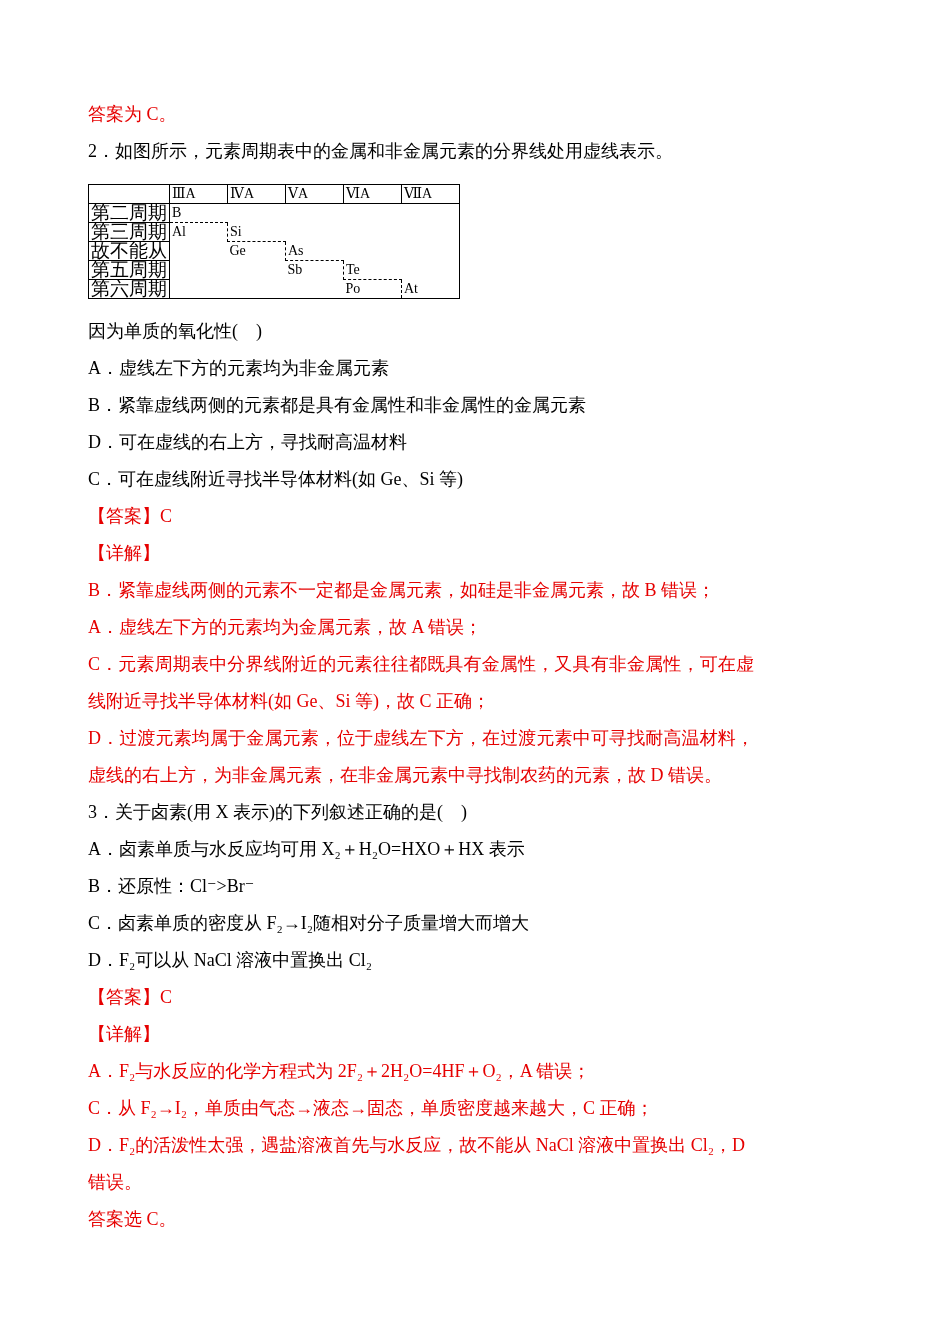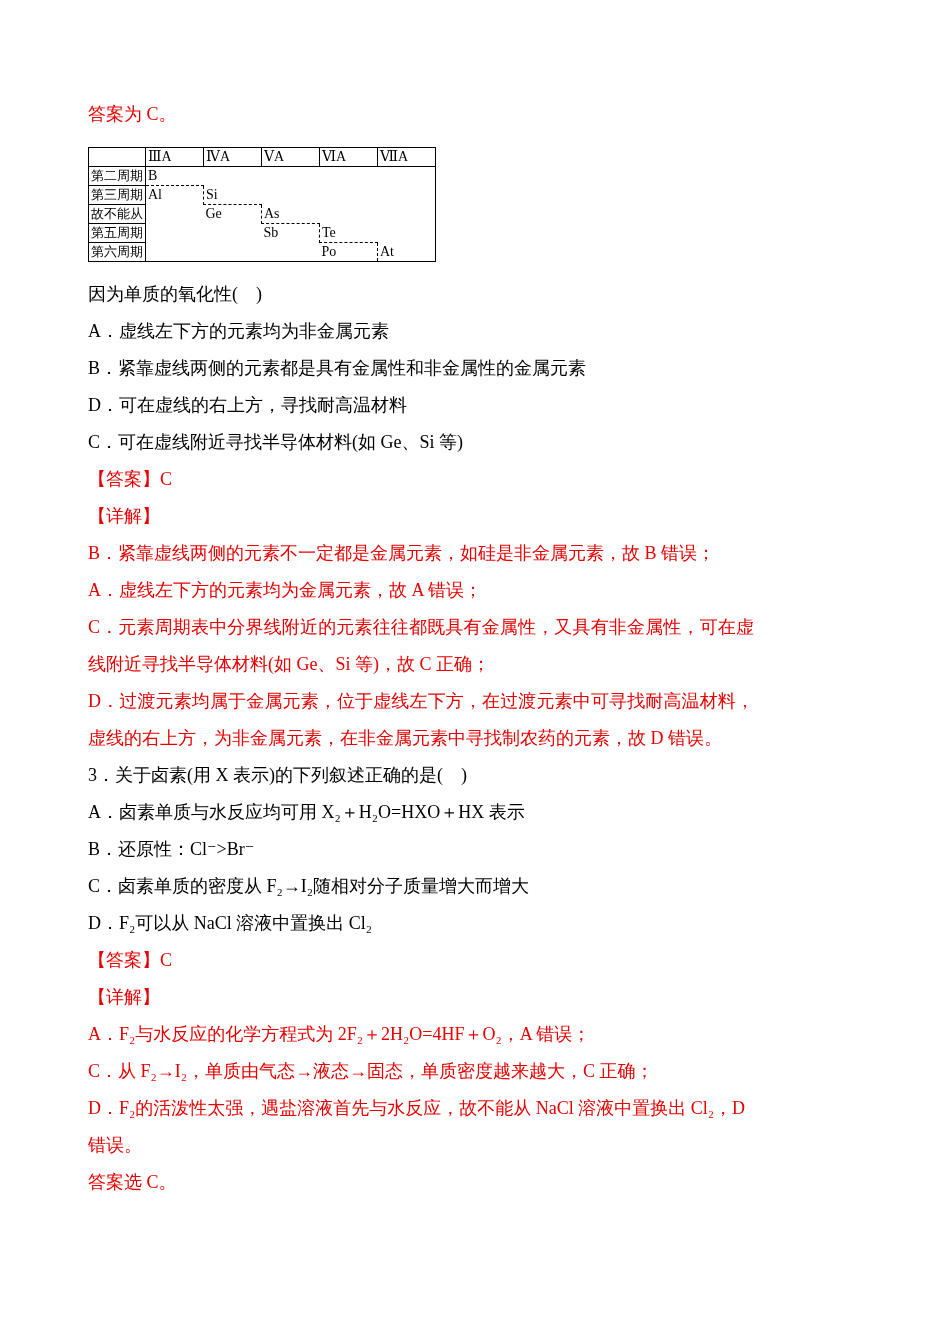--- a/index.html
+++ b/index.html
@@ -32,32 +32,33 @@
   .ptable th, .ptable td {
     height: 18px;
     line-height: 16px;
     padding: 0 2px;
     font-weight: normal;
     text-align: left;
     vertical-align: middle;
     white-space: nowrap;
   }
   .ptable thead th { border: 1px solid #000; }
-  .ptable td.rowlabel { border: 1px solid #000; font-size: 13px; }
+  .ptable td.rowlabel { border: 1px solid #000; font-size: 19px; }
   .ptable tbody td { border: 0 solid #000; }
   .ptable tbody td.d-l { border-left: 1px dashed #000; }
   .ptable tbody td.d-b { border-bottom: 1px dashed #000; }
 </style>
 </head>
 <body>
 
 <div class="page">
 
   <p class="red">答案为 C。</p>
 
+  <p>2．如图所示，元素周期表中的金属和非金属元素的分界线处用虚线表示。</p>
 
   <table class="ptable">
     <colgroup>
       <col class="c0">
         <col class="ce">
         <col class="ce">
         <col class="ce">
         <col class="ce">
         <col class="ce">
     </colgroup>

